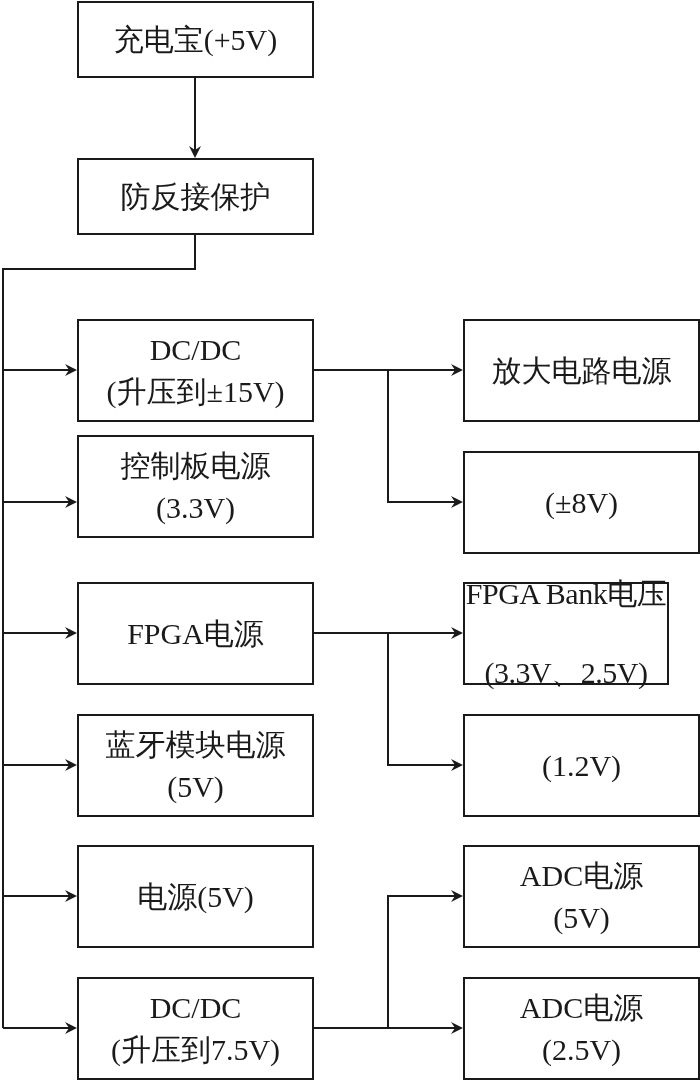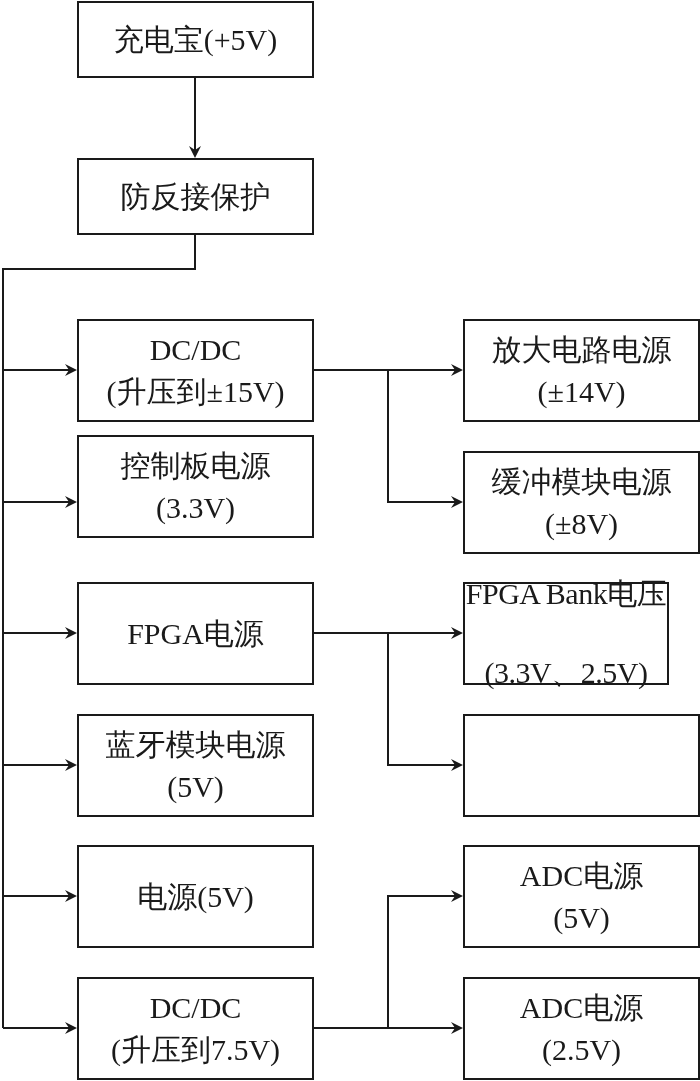--- a/index.html
+++ b/index.html
@@ -66,31 +66,30 @@
 <div class="box" style="left:77px;top:845px;width:237px;height:103px;">
   <span>电源(5V)</span>
 </div>
 <div class="box" style="left:77px;top:977px;width:237px;height:103px;">
   <span>DC/DC</span>
   <span>(升压到7.5V)</span>
 </div>
 
 <div class="box" style="left:463px;top:319px;width:237px;height:103px;">
   <span>放大电路电源</span>
-  <span>(±14V)</span>
 </div>
 <div class="box" style="left:463px;top:451px;width:237px;height:103px;">
-  <span>缓冲模块电源</span>
   <span>(±8V)</span>
 </div>
 <div class="box" style="left:463px;top:582px;width:206px;height:103px;letter-spacing:-0.5px;gap:37px;">
   <span>FPGA Bank电压</span>
   <span>(3.3V、2.5V)</span>
 </div>
 <div class="box" style="left:463px;top:714px;width:237px;height:103px;">
+  <span>(1.2V)</span>
 </div>
 <div class="box" style="left:463px;top:845px;width:237px;height:103px;">
   <span>ADC电源</span>
   <span>(5V)</span>
 </div>
 <div class="box" style="left:463px;top:977px;width:237px;height:103px;">
   <span>ADC电源</span>
   <span>(2.5V)</span>
 </div>
 

